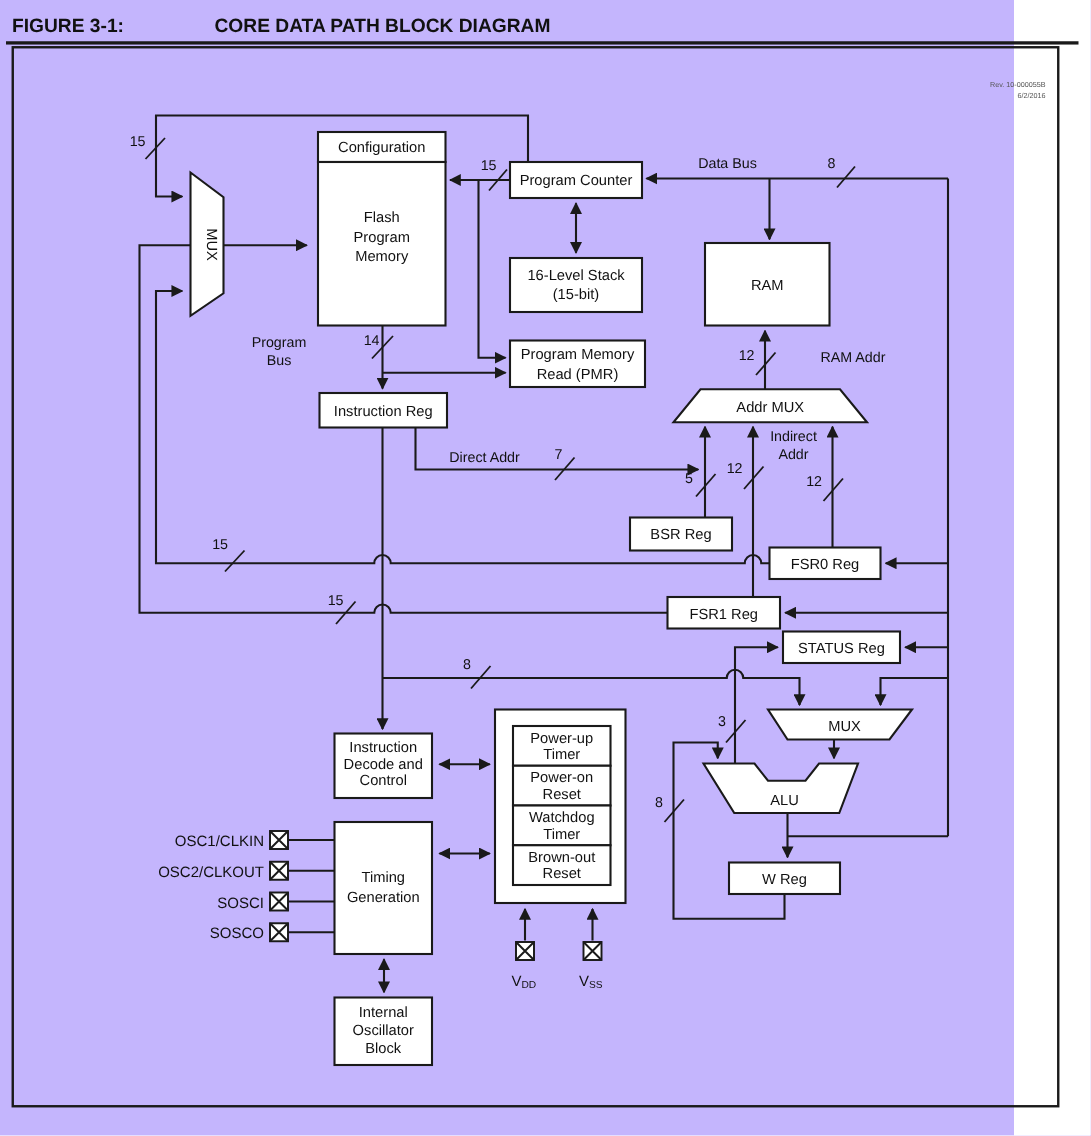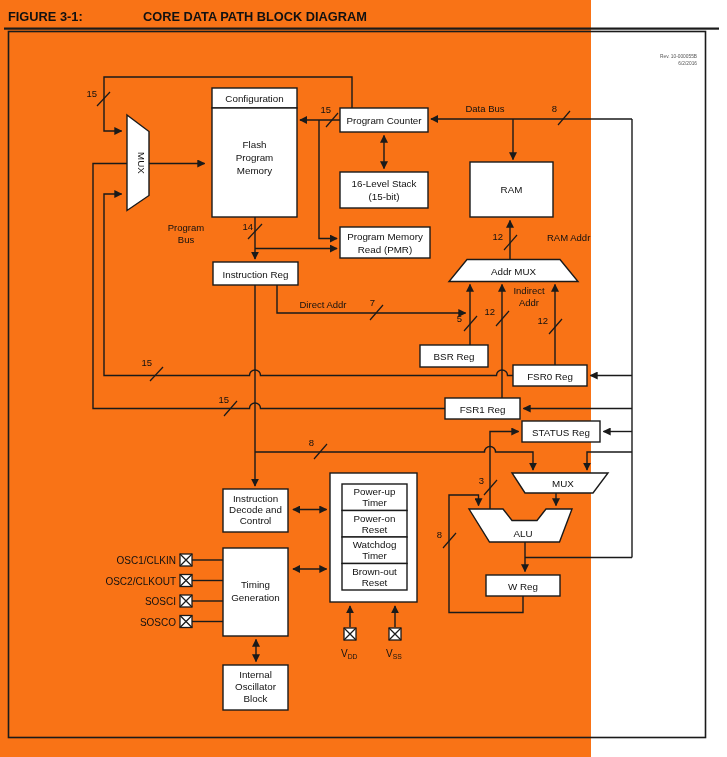--- a/index.html
+++ b/index.html
@@ -1,16 +1,16 @@
 <!DOCTYPE html>
 <html><head>
 <meta charset="utf-8">
 <style>
   html,body{margin:0;padding:0;background:#ffffff;}
-  .page{width:591px;height:757px;position:relative;background:#f97316;font-family:"Liberation Sans",sans-serif;text-align:right;}
+  .page{width:676px;height:757px;position:relative;background:#c4b5fd;font-family:"Liberation Sans",sans-serif;text-align:right;}
   svg{display:block;}
   svg text{font-family:"Liberation Sans",sans-serif;fill:#111;}
   .wire{stroke:#1a1a1a;stroke-width:1.4;fill:none;}
   .slash{stroke:#1a1a1a;stroke-width:1.2;fill:none;}
   .box{fill:#ffffff;stroke:#1a1a1a;stroke-width:1.4;}
   .blab{font-size:9.8px;}
   .mid{text-anchor:middle;}
   .end{text-anchor:end;}
   .bit{font-size:9.5px;}
   .buslab{font-size:9.5px;}

